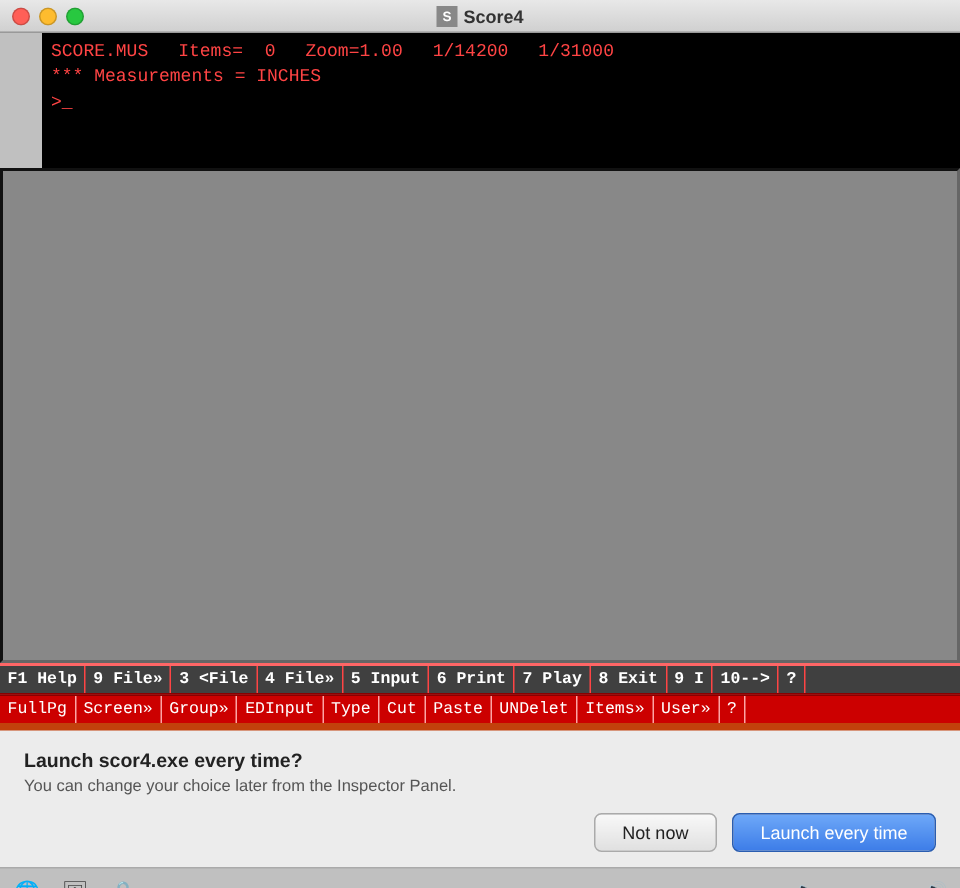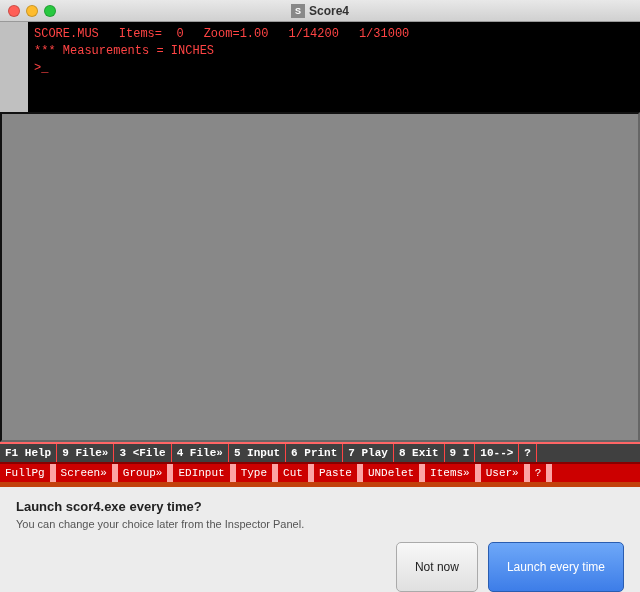--- a/index.html
+++ b/index.html
@@ -110,21 +110,21 @@
     .bottom-bar {
       background: #cc0000;
       display: flex;
       border-top: 1px solid #880000;
     }
     .bottom-item {
       color: white;
       font-family: 'Courier New', Courier, monospace;
       font-size: 11px;
       padding: 3px 5px;
-      border-right: 6px solid #fca5a5;
+      border-right: 1px solid #fca5a5;
       cursor: pointer;
       white-space: nowrap;
       text-align: right;
     }
 
     
     .dialog-area {
       background: #ececec;
       padding: 12px 16px 10px 16px;
       border-top: 5px solid #c2410c;
@@ -139,21 +139,21 @@
       font-size: 11px;
       color: #555;
       margin-bottom: 12px;
     }
     .dialog-buttons {
       display: flex;
       justify-content: flex-end;
       gap: 10px;
     }
     .dialog-btn {
-      padding: 17px 18px;
+      padding: 5px 18px;
       border-radius: 5px;
       border: 1px solid #aaa;
       background: linear-gradient(to bottom, #f8f8f8, #e0e0e0);
       font-size: 12px;
       color: #222;
       cursor: pointer;
       font-family: -apple-system, 'Helvetica Neue', Arial, sans-serif;
     }
     .dialog-btn.primary {
       background: linear-gradient(to bottom, #6ea8f8, #3d7de8);

